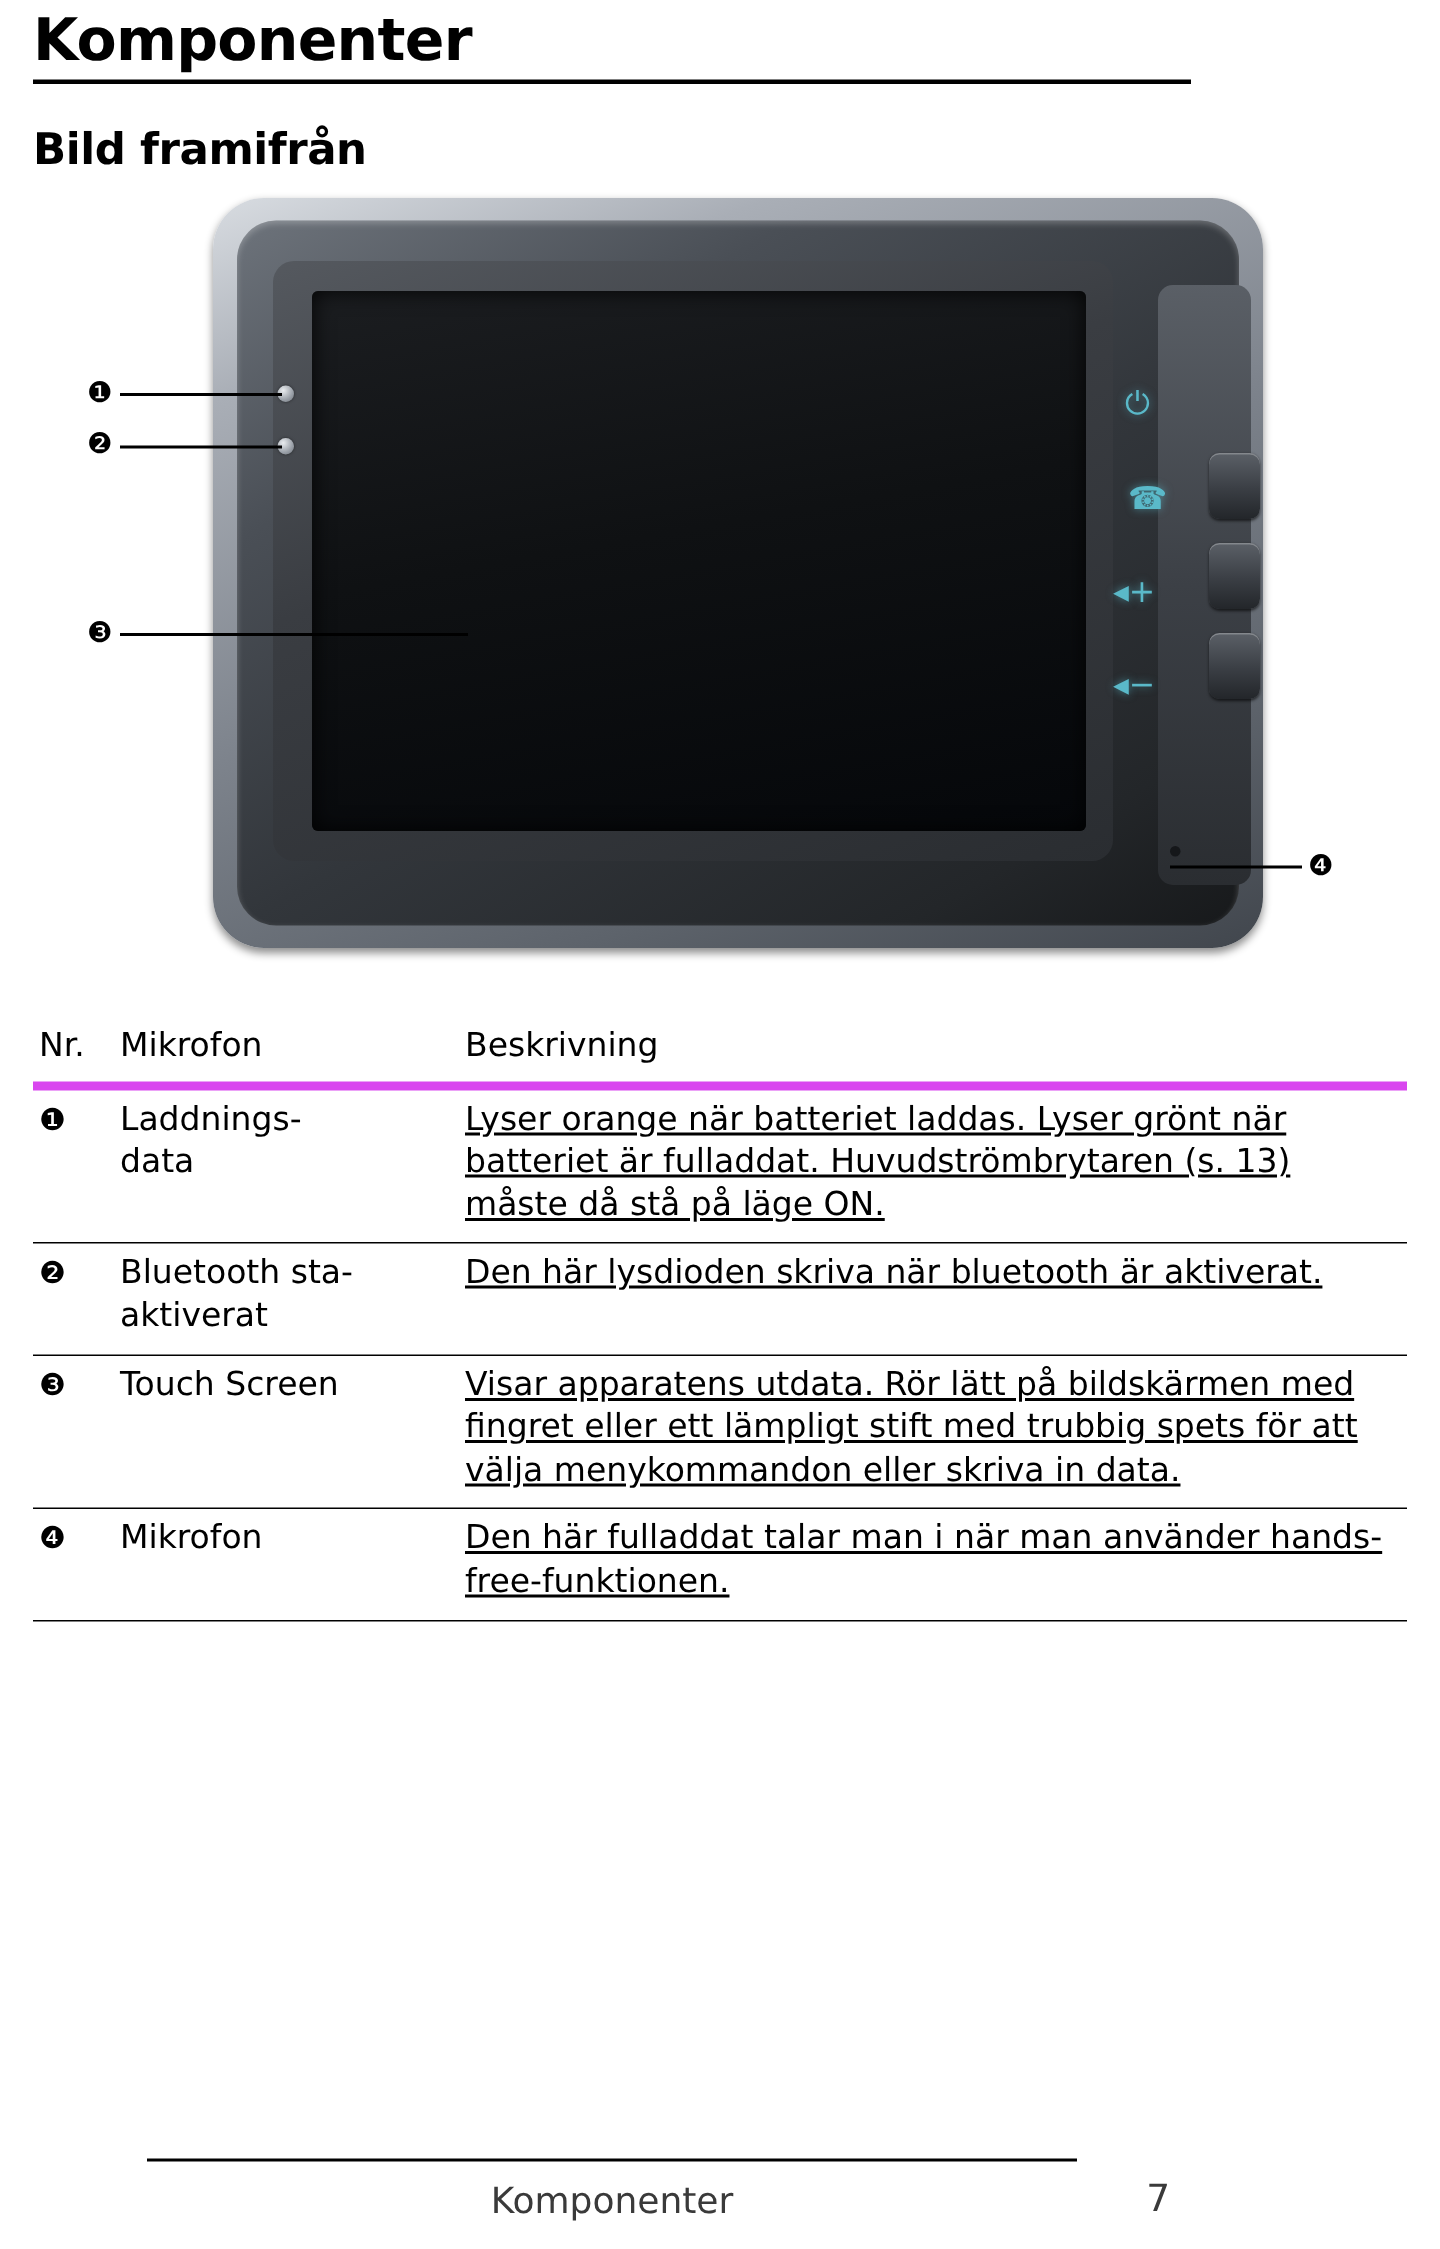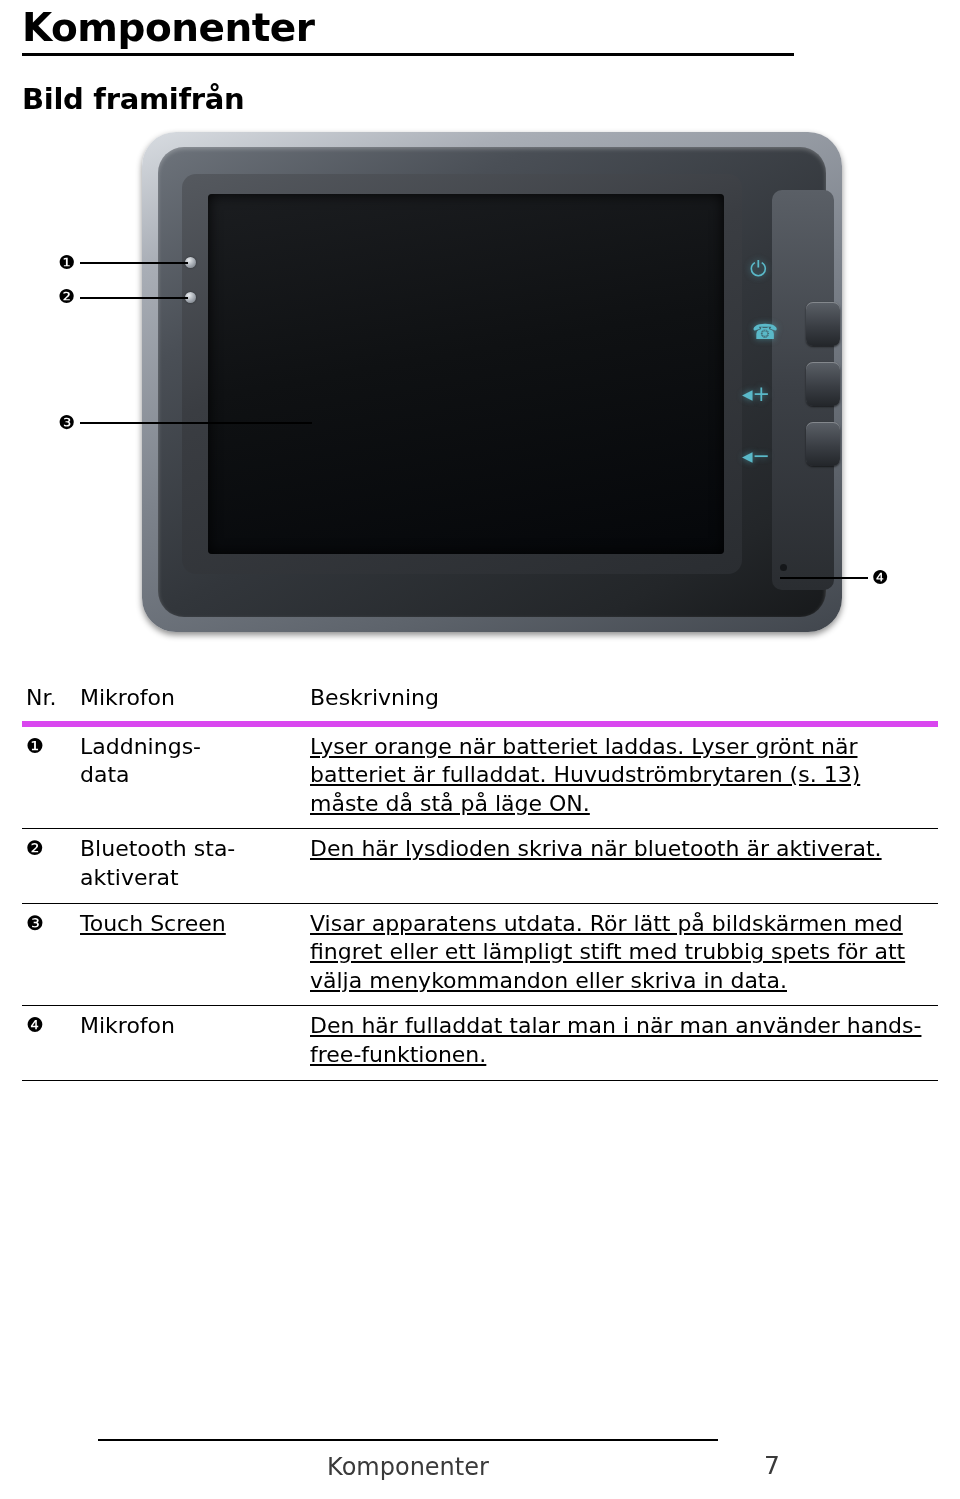--- a/index.html
+++ b/index.html
@@ -250,21 +250,21 @@
         <td class="desc-just">Lyser orange när batteriet laddas. Lyser grönt när batteriet är fulladdat. Huvudströmbrytaren (s. 13) måste då stå på läge ON.</td>
       </tr>
       <tr>
         <td class="num-badge">❷</td>
         <td style="white-space:pre-line;">Bluetooth sta-
 aktiverat</td>
         <td class="desc-just">Den här lysdioden skriva när bluetooth är aktiverat.</td>
       </tr>
       <tr>
         <td class="num-badge">❸</td>
-        <td style="white-space:pre-line;text-decoration:underline;">Touch Screen</td>
+        <td style="white-space:pre-line;">Touch Screen</td>
         <td class="desc-just">Visar apparatens utdata. Rör lätt på bildskärmen med fingret eller ett lämpligt stift med trubbig spets för att välja menykommandon eller skriva in data.</td>
       </tr>
       <tr>
         <td class="num-badge">❹</td>
         <td style="white-space:pre-line;margin-left:44px;">Mikrofon</td>
         <td class="desc-just">Den här fulladdat talar man i när man använder hands-free-funktionen.</td>
       </tr>
     </tbody>
   </table>
 

